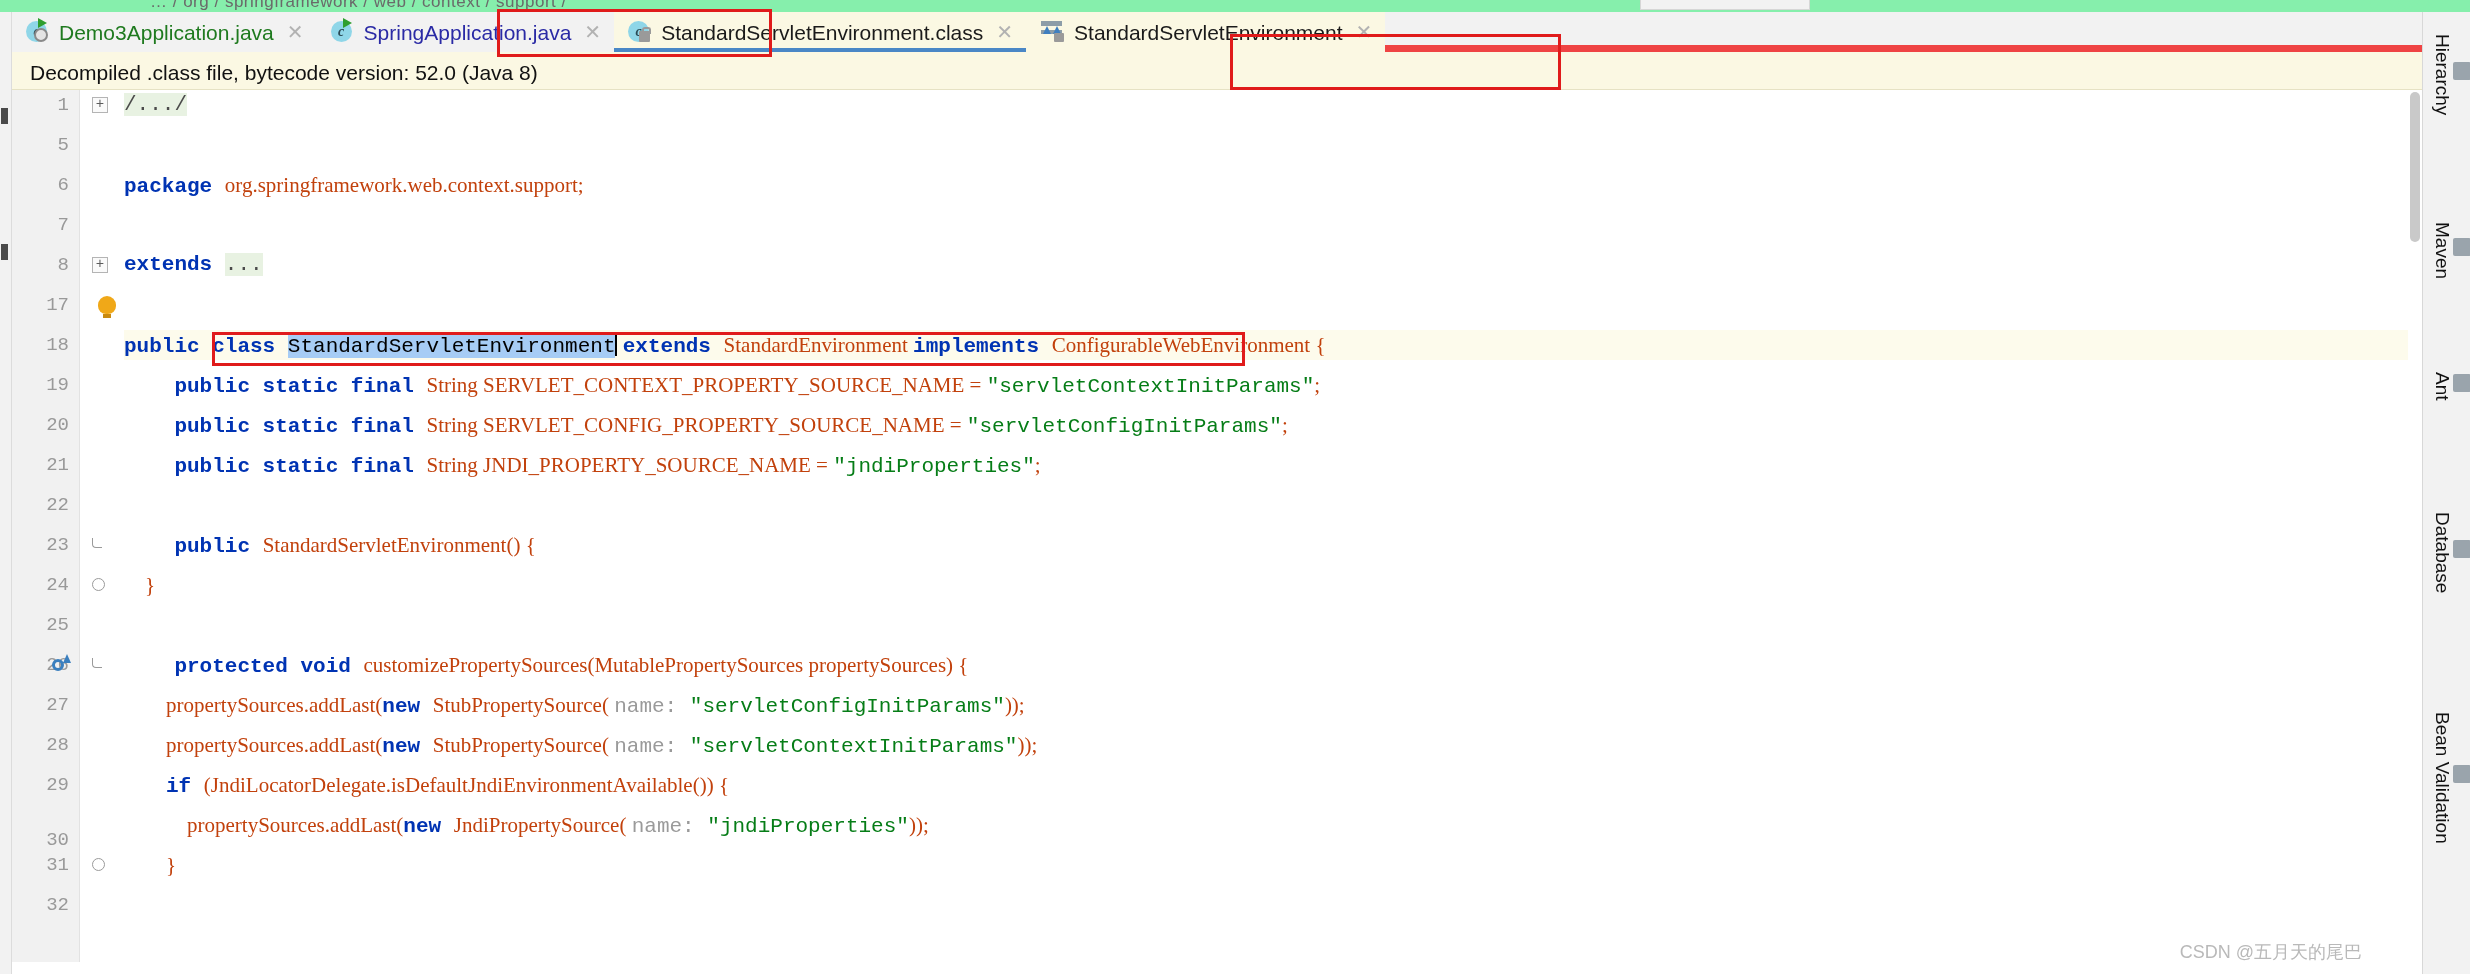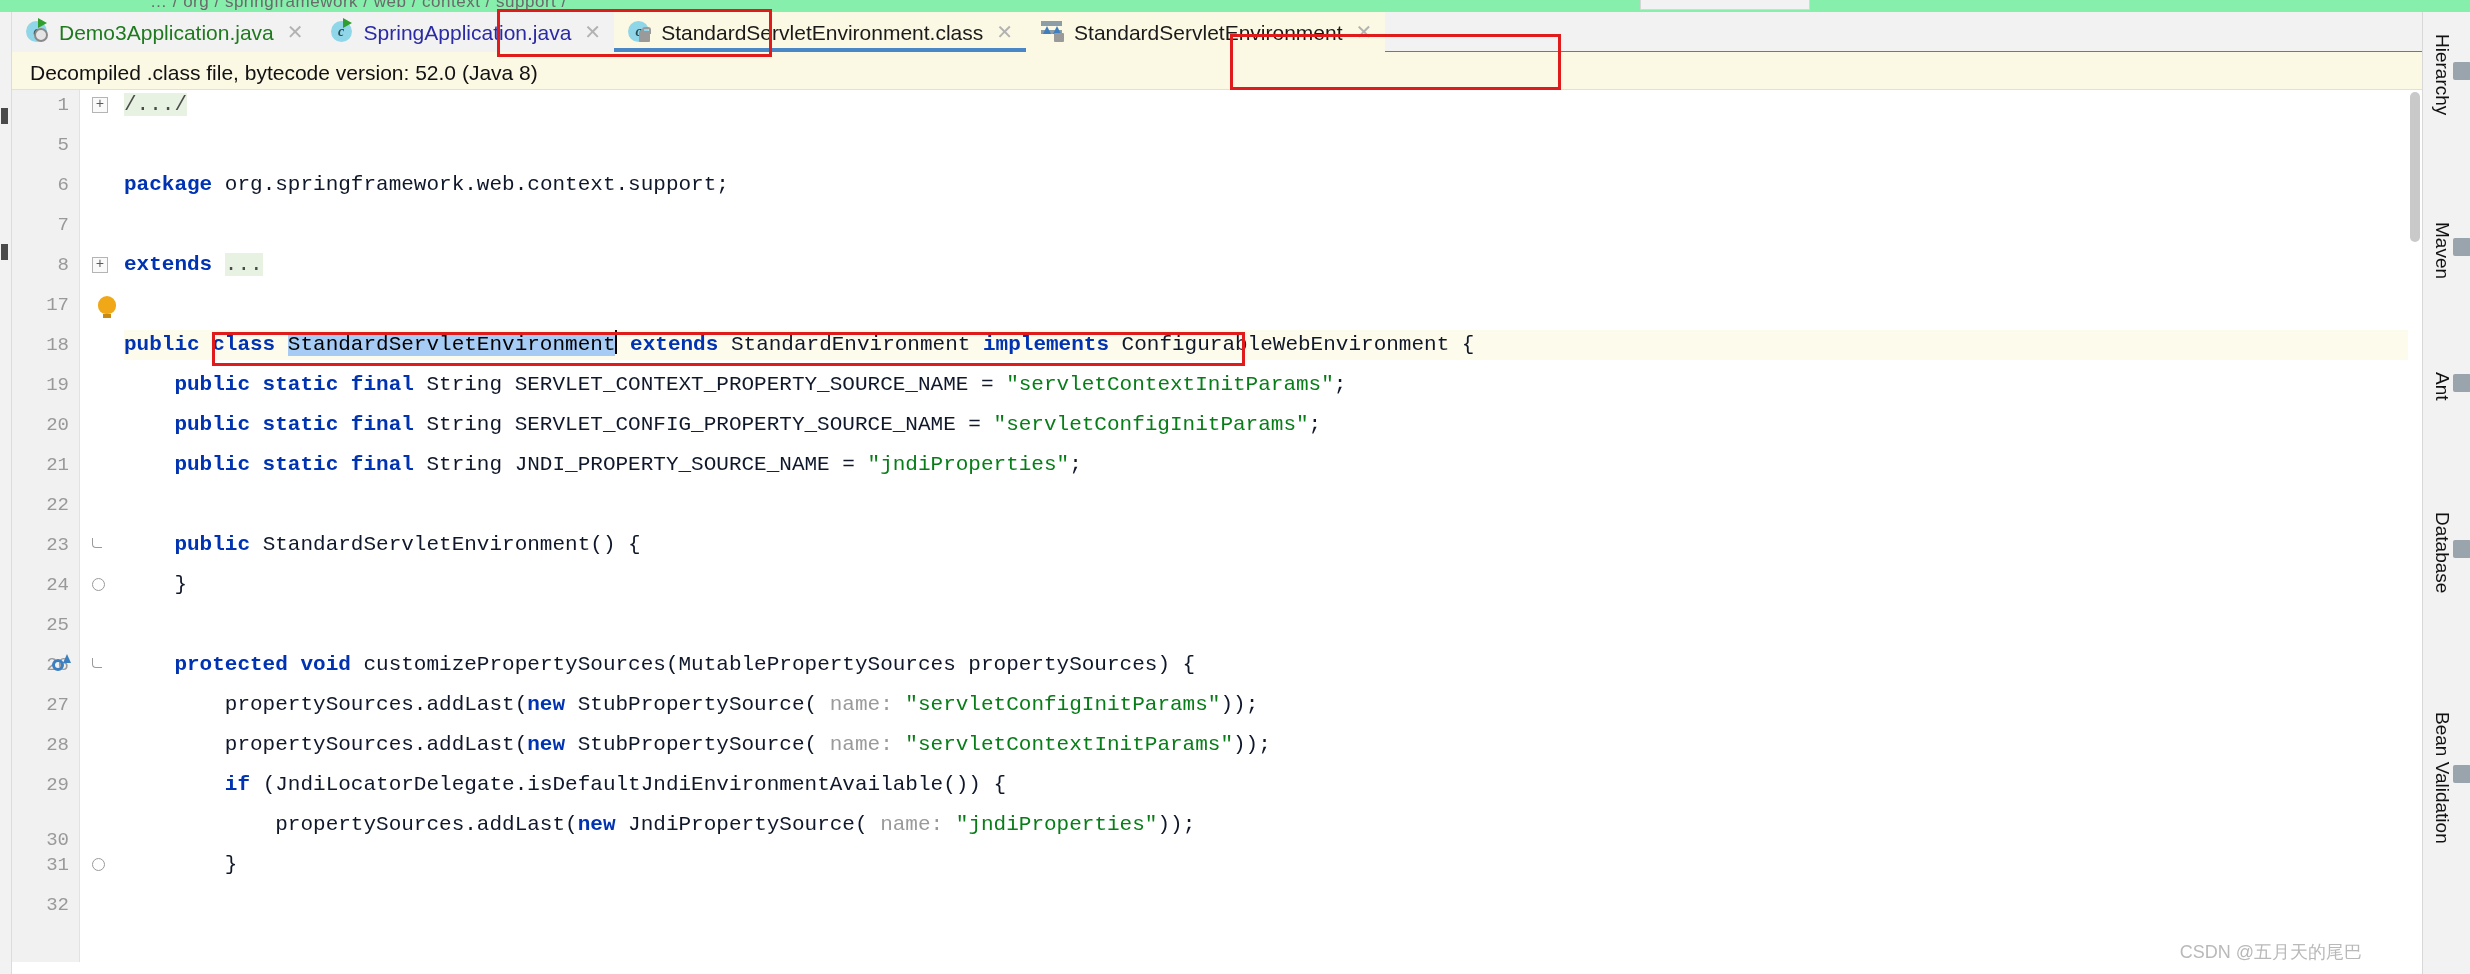--- a/index.html
+++ b/index.html
@@ -22,21 +22,21 @@
   }
   .top-gray-box {
     position:absolute; left:1640px; top:-6px; width:170px; height:16px;
     background:#f2f2f2; border:1px solid #d6d6d6;
   }
   .top-icons { position:absolute; left:2270px; top:-6px; width:120px; height:16px; }
 
   
   .tabbar {
     position:absolute; left:12px; top:12px; width:2446px; height:40px;
-    background:#f2f2f2; border-bottom:1px solid #ef4444;
+    background:#f2f2f2; border-bottom:7px solid #ef4444;
     display:flex; align-items:stretch;
   }
   .tab {
     display:flex; align-items:center; gap:9px;
     padding:0 13px 0 14px; height:40px;
     font-size:21px; white-space:nowrap; position:relative;
     background:#f2f2f2;
   }
   .tab.selected { background:#fbf8e3; }
   .tab.selected.active-underline::after{
@@ -134,21 +134,21 @@
     font-family:"Liberation Mono", monospace; line-height:30px;
   }
   .code {
     position:absolute; left:0; top:0; font-size:21px; line-height:30px;
     font-family:"Liberation Mono", monospace; color:#000000; white-space:pre;
   }
   .hl-line { background:#fdfbec; }
 
   .kw  { color:#0033b3; font-weight:700; }
   .str { color:#067d17; }
-  .id  { color:#0f172a; }
+  .id  { color:#c2410c;font-family:Liberation Serif, serif; }
   .hint{ color:#9a9a9a; }
   .fold-ph { background:#e8f2e2; color:#4a4a4a; }
 
   .sel { background:#a6ccf5; }
   .caret { display:inline-block; width:2px; height:24px; background:#000; vertical-align:-4px; }
 
   
   .foldmark {
     position:absolute; width:16px; height:16px; border:1px solid #b4b4b4; background:#fafafa;
     font-size:14px; line-height:13px; text-align:center; color:#5a5a5a;

